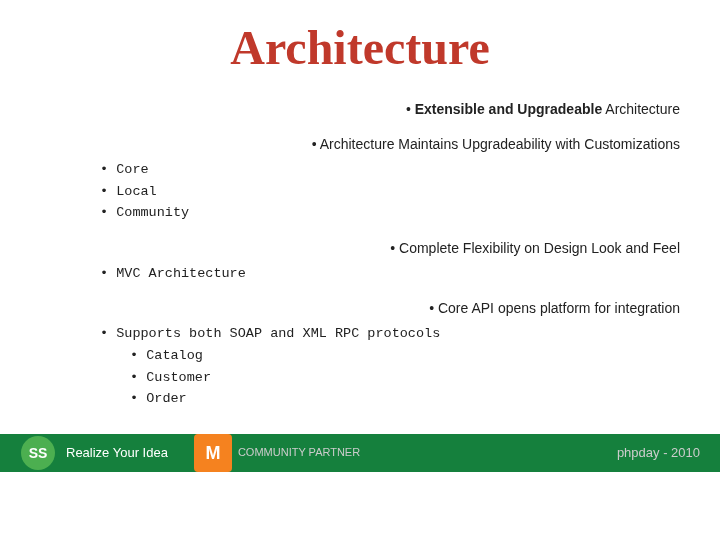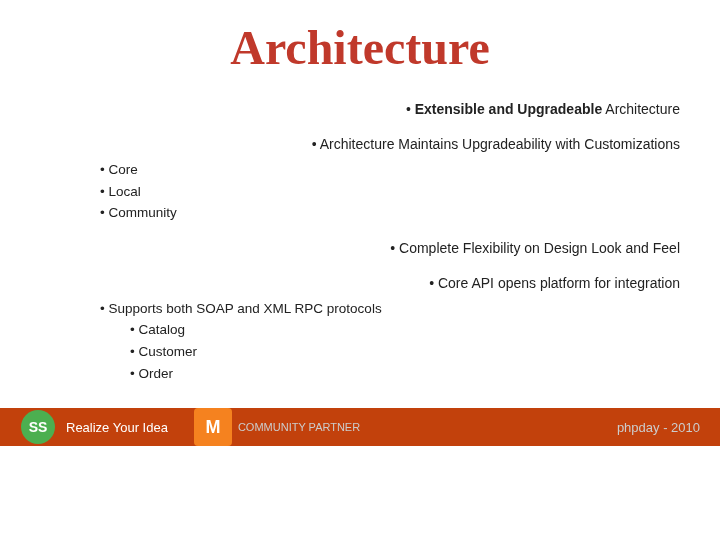--- a/index.html
+++ b/index.html
@@ -49,39 +49,40 @@
       text-align: right;
     }
 
     .bullet-main .bold {
       font-weight: bold;
     }
 
     .sub-bullets {
       padding-left: 60px;
       margin-top: 2px;
+      font-family: Liberation Mono, monospace;
     }
 
     .sub-bullets li {
       list-style: none;
       font-size: 13.5px;
       line-height: 1.6;
     }
 
     .sub-bullets li::before {
       content: "• ";
     }
 
     .sub-sub-bullets {
       padding-left: 30px;
     }
 
     .footer {
       height: 52px;
-      background: #c2410c;
+      background: #15803d;
       display: flex;
       align-items: center;
       justify-content: space-between;
       padding: 0 20px;
     }
 
     .footer-left {
       display: flex;
       align-items: center;
       gap: 10px;
@@ -138,20 +139,23 @@
         <li>Core</li>
         <li>Local</li>
         <li>Community</li>
       </ul>
     </div>
 
     <div class="bullet-section">
       <div class="bullet-main">
         <span>• </span><span>Complete Flexibility on Design Look and Feel</span>
       </div>
+      <ul class="sub-bullets">
+        <li>MVC Architecture</li>
+      </ul>
     </div>
 
     <div class="bullet-section">
       <div class="bullet-main">
         <span>• </span><span>Core API opens platform for integration</span>
       </div>
       <ul class="sub-bullets">
         <li>Supports both SOAP and XML RPC protocols
           <ul class="sub-sub-bullets">
             <li>Catalog</li>

